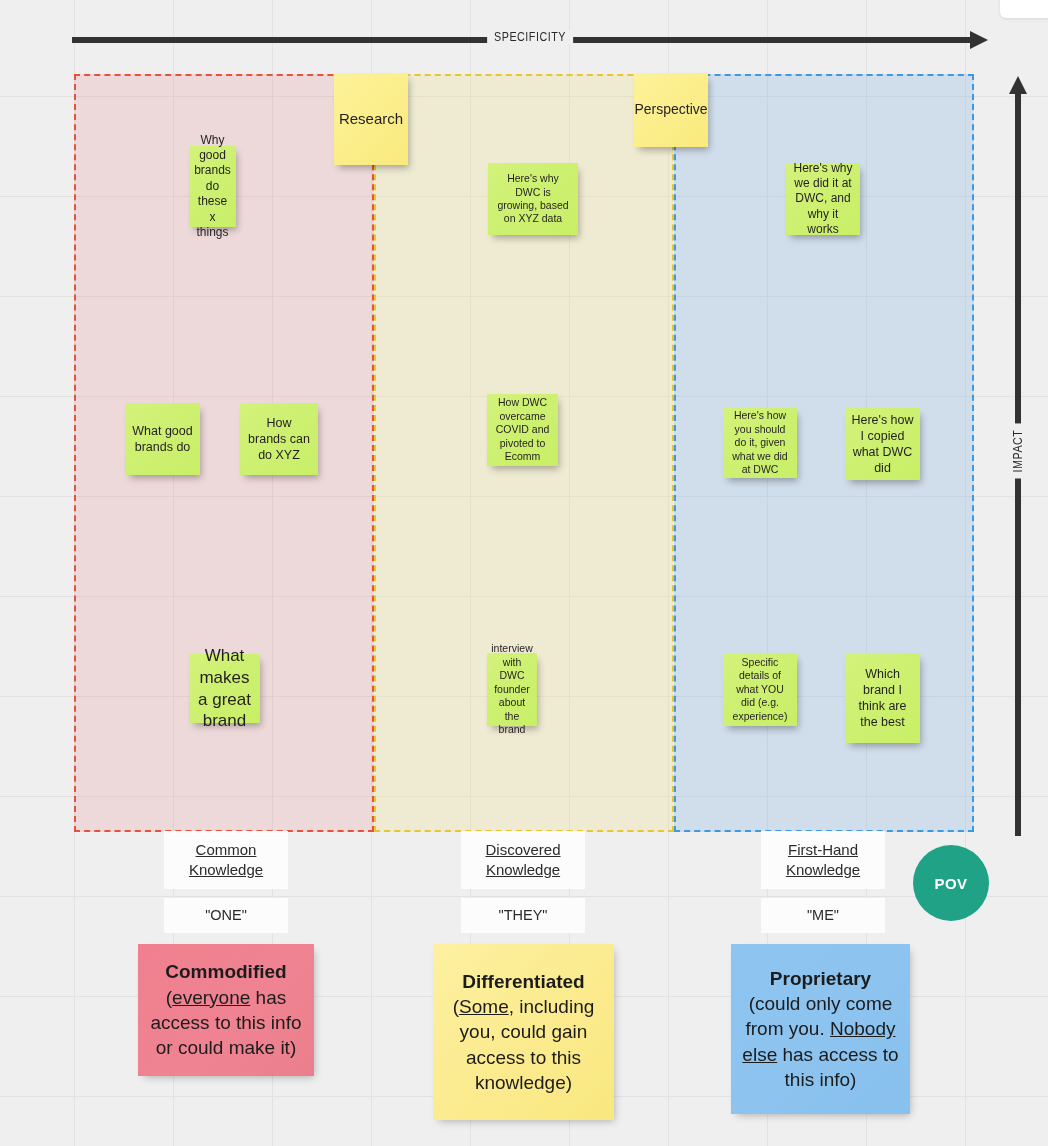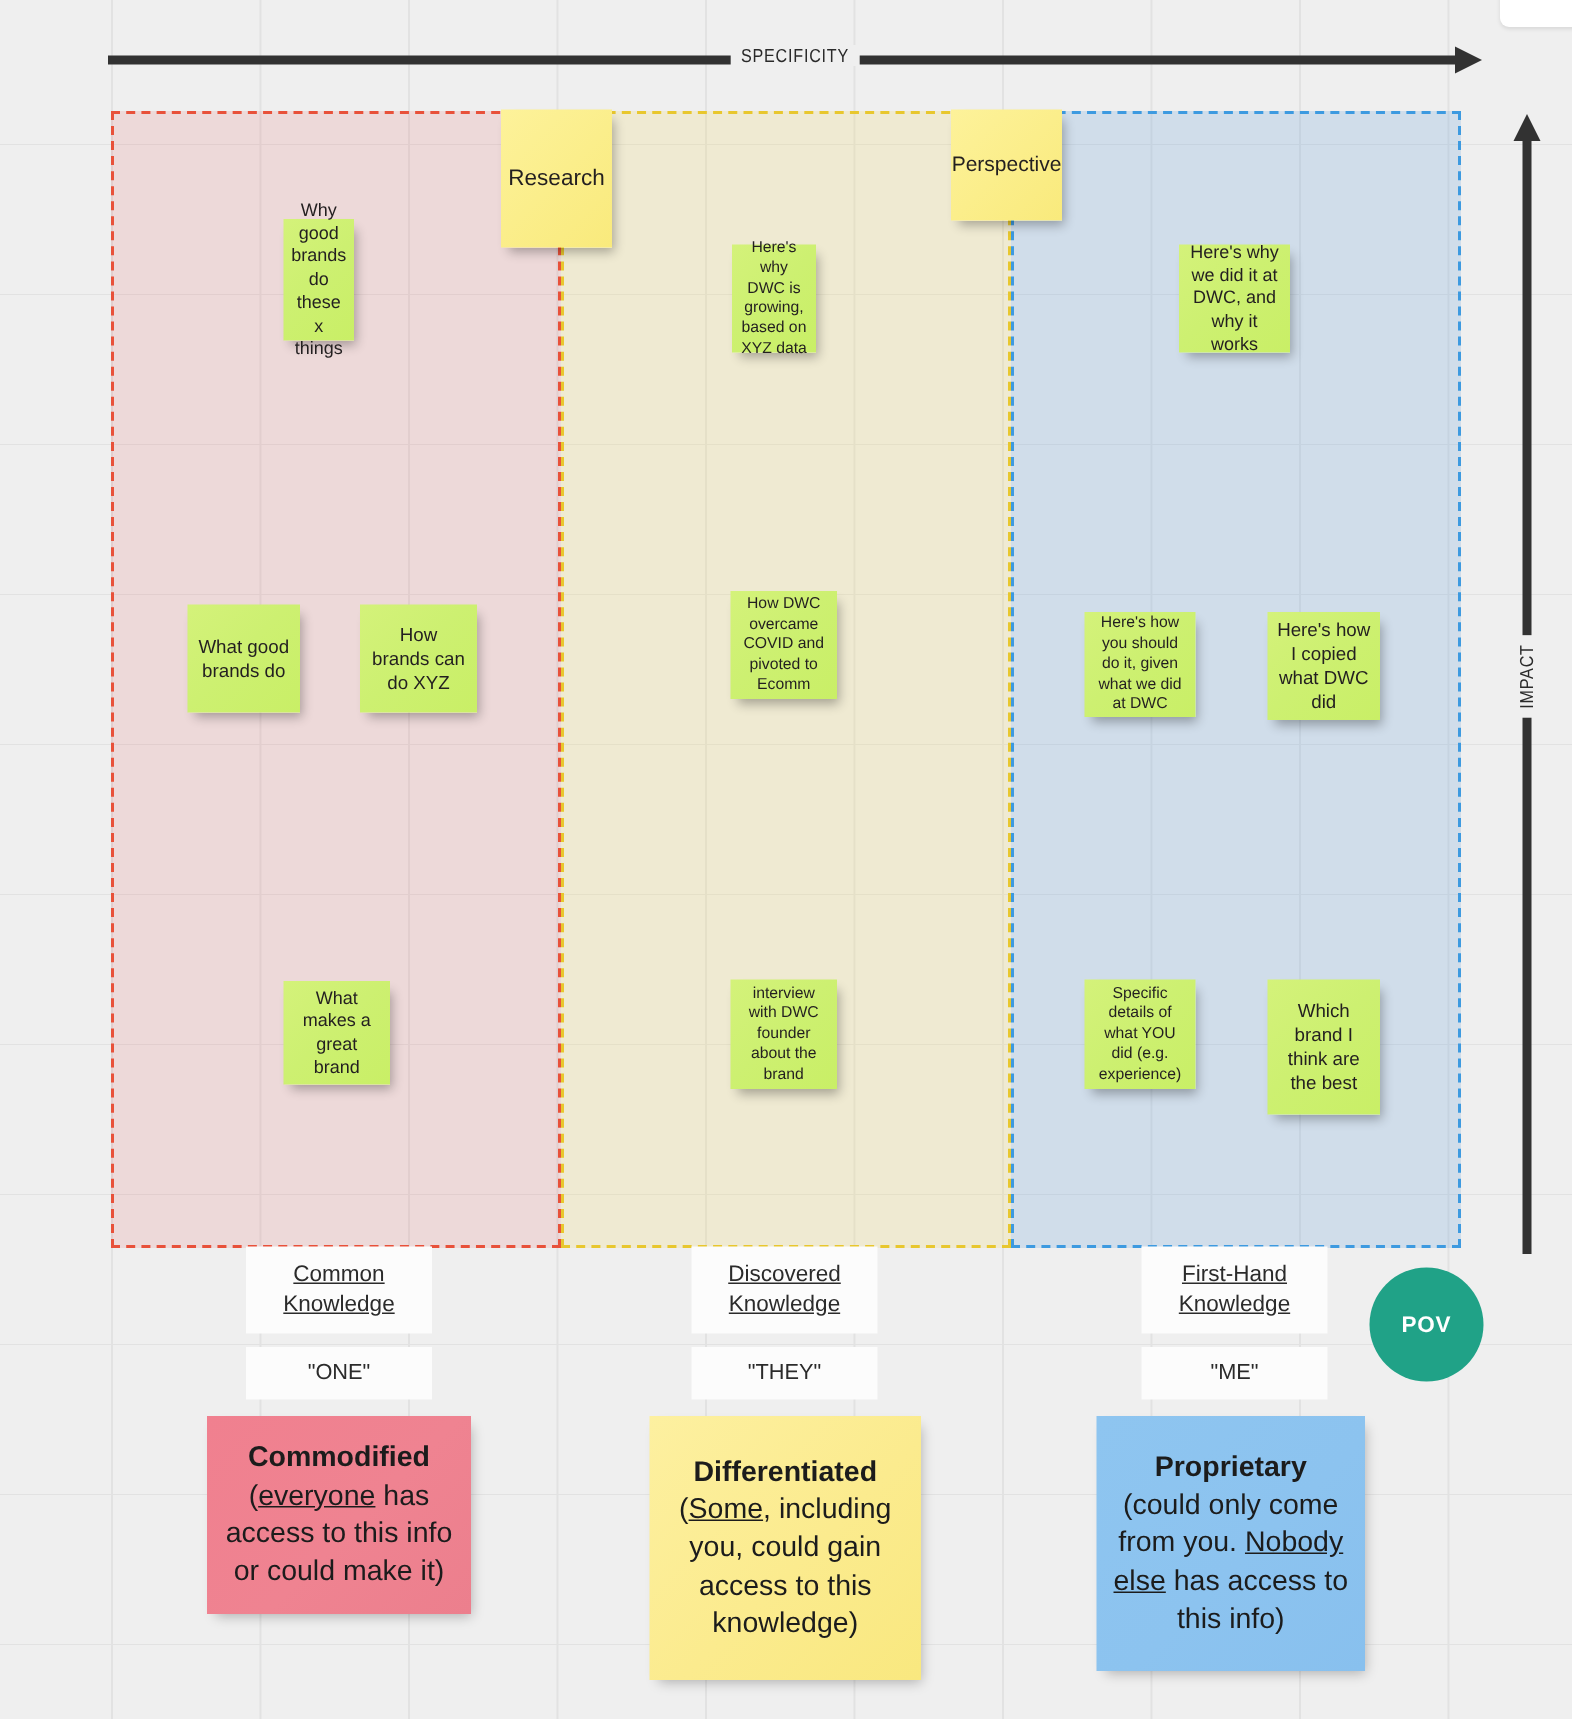--- a/index.html
+++ b/index.html
@@ -221,31 +221,31 @@
   <div class="axis-v">
     <div class="head"></div>
     <div class="bar"></div>
     <div class="label">IMPACT</div>
   </div>
 
   <div class="note note-yellow" style="left:334px; top:73px; width:74px; height:92px; font-size:15px;">Research</div>
   <div class="note note-yellow" style="left:634px; top:73px; width:74px; height:74px; font-size:14px;">Perspective</div>
 
   <div class="note note-green" style="left:189px; top:146px; width:47px; height:81px; font-size:12px;">Why good brands do these x things</div>
-  <div class="note note-green" style="left:488px; top:163px; width:56px; height:72px; font-size:10.5px;">Here's why DWC is growing, based on XYZ data</div>
+  <div class="note note-green" style="left:488px; top:163px; width:90px; height:72px; font-size:10.5px;">Here's why DWC is growing, based on XYZ data</div>
   <div class="note note-green" style="left:786px; top:163px; width:74px; height:72px; font-size:12px;">Here's why we did it at DWC, and why it works</div>
 
   <div class="note note-green" style="left:125px; top:403px; width:75px; height:72px; font-size:12.5px;">What good brands do</div>
   <div class="note note-green" style="left:240px; top:403px; width:78px; height:72px; font-size:12.5px;">How brands can do XYZ</div>
   <div class="note note-green" style="left:487px; top:394px; width:71px; height:72px; font-size:10.5px;">How DWC overcame COVID and pivoted to Ecomm</div>
   <div class="note note-green" style="left:723px; top:408px; width:74px; height:70px; font-size:10.5px;">Here's how you should do it, given what we did at DWC</div>
   <div class="note note-green" style="left:845px; top:408px; width:75px; height:72px; font-size:12.5px;">Here's how I copied what DWC did</div>
 
-  <div class="note note-green" style="left:189px; top:654px; width:71px; height:69px; font-size:12px;">What makes a great brand</div>
-  <div class="note note-green" style="left:487px; top:653px; width:71px; height:73px; font-size:10.5px;">interview with DWC founder about the brand</div>
+  <div class="note note-green" style="left:189px; top:654px; width:71px; height:69px; font-size:17px;">What makes a great brand</div>
+  <div class="note note-green" style="left:487px; top:653px; width:50px; height:73px; font-size:10.5px;">interview with DWC founder about the brand</div>
   <div class="note note-green" style="left:723px; top:653px; width:74px; height:73px; font-size:10.5px;">Specific details of what YOU did (e.g. experience)</div>
   <div class="note note-green" style="left:845px; top:653px; width:75px; height:90px; font-size:12.5px;">Which brand I think are the best</div>
 
   <div class="wbox" style="left:164px; top:831px; width:124px; height:58px; font-size:15px;justify-content:center;">
     <span><u>Common </u><br>
           <u>Knowledge</u></span>
   </div>
   <div class="wbox" style="left:164px; top:898px; width:124px; height:35px; font-size:14.5px;">"ONE"</div>
 
   <div class="wbox" style="left:461px; top:831px; width:124px; height:58px; font-size:15px;">

